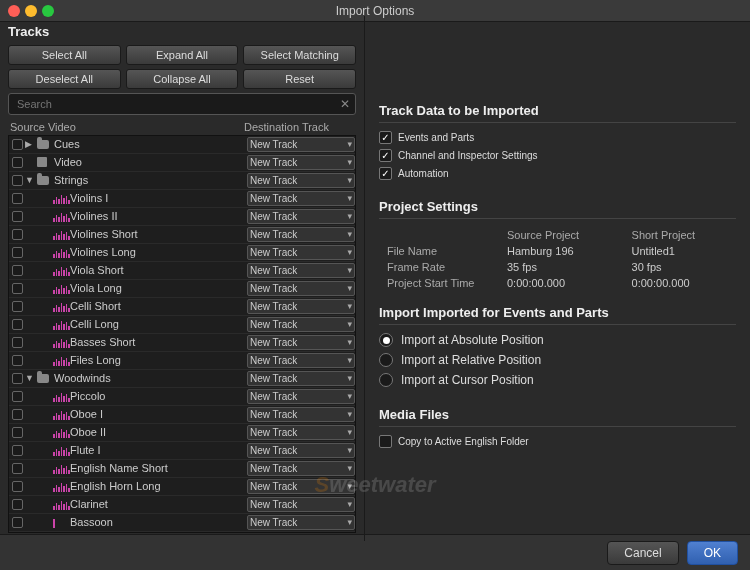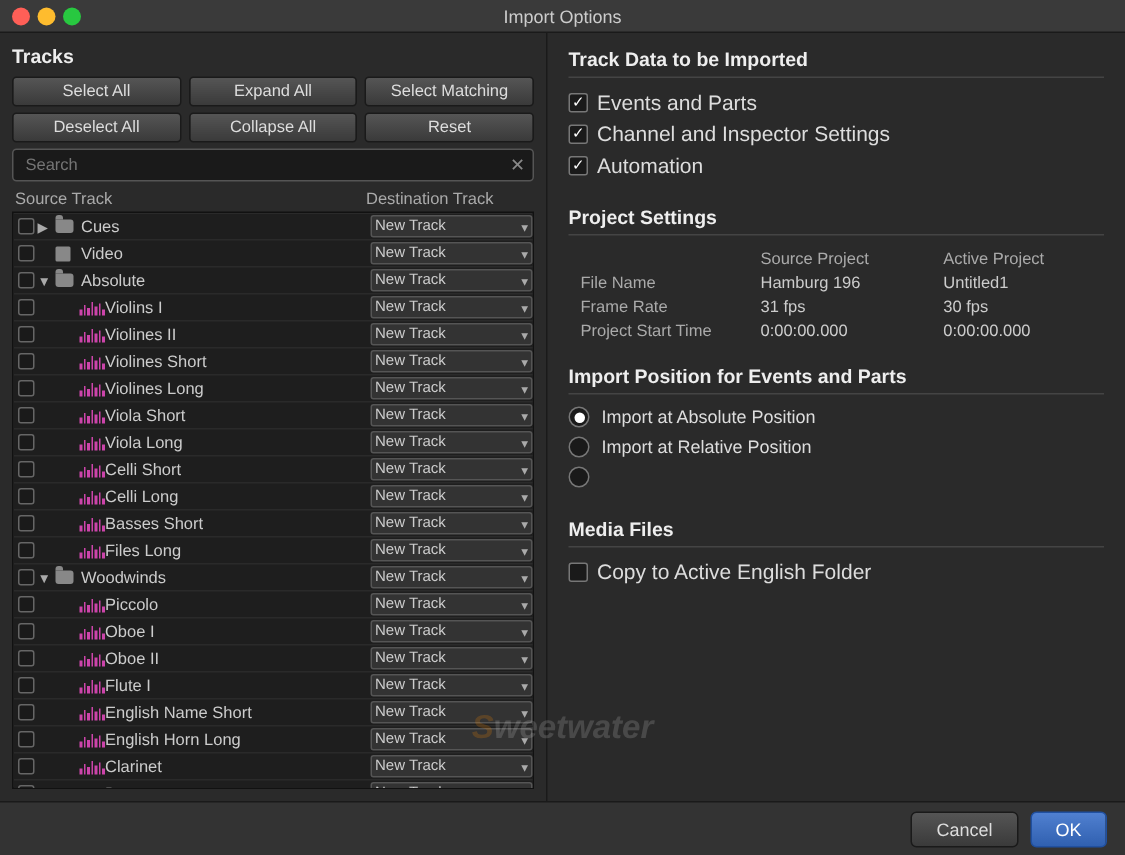--- a/index.html
+++ b/index.html
@@ -35,20 +35,21 @@
     .btn-close { background: #ff5f57; }
     .btn-min { background: #febc2e; }
     .btn-max { background: #28c840; }
     .title-bar-title {
       font-size: 12px;
       color: #ccc;
     }
     .main-container {
       display: flex;
       height: calc(570px - 22px - 36px);
+      align-items: center;
     }
     
     .left-panel {
       width: 365px;
       border-right: 1px solid #1a1a1a;
       display: flex;
       flex-direction: column;
       padding: 8px;
     }
     .section-title {
@@ -154,21 +155,21 @@
       color: #eee;
       margin-bottom: 8px;
       border-bottom: 1px solid #444;
       padding-bottom: 4px;
     }
     .checkbox-row {
       display: flex;
       align-items: center;
       gap: 6px;
       margin-bottom: 5px;
-      font-size: 14px;
+      font-size: 10px;
     }
     .chk {
       width: 13px; height: 13px;
       background: #1a1a1a;
       border: 1px solid #777;
       border-radius: 2px;
       display: flex;
       align-items: center;
       justify-content: center;
       flex-shrink: 0;
@@ -315,21 +316,21 @@
         <button class="btn">Collapse All</button>
         <button class="btn">Reset</button>
       </div>
 
       <div class="search-row">
         <input class="search-input" type="text" placeholder="Search" style="">
         <span class="search-clear">✕</span>
       </div>
 
       <div class="tracks-header">
-        <span class="col-source">Source Track</span>
+        <span class="col-source">Source Video</span>
         <span class="col-dest">Destination Track</span>
       </div>
 
       <div class="tracks-list" id="tracks-list">
 
       <div class="track-row">
             <div style="width: 16px; flex-shrink: 0; display: flex; align-items: center; justify-content: center;">
               <div style="width: 11px; height: 11px; background: rgb(26, 26, 26); border: 1px solid rgb(102, 102, 102); border-radius: 2px;"></div>
             </div>
             <div style="width: 12px; flex-shrink: 0; color: rgb(170, 170, 170); font-size: 9px;">▶</div>
@@ -355,21 +356,21 @@
           <div class="track-row">
             <div style="width: 16px; flex-shrink: 0; display: flex; align-items: center; justify-content: center;">
               <div style="width: 11px; height: 11px; background: rgb(26, 26, 26); border: 1px solid rgb(102, 102, 102); border-radius: 2px;"></div>
             </div>
             <div style="width: 12px; flex-shrink: 0; color: rgb(170, 170, 170); font-size: 9px;">▼</div>
             <div style="width: 14px; height: 14px; flex-shrink: 0; margin-right: 3px; display: flex; align-items: center;">
               <div style="width: 12px; height: 9px; background: rgb(136, 136, 136); border-radius: 0px 2px 2px; position: relative;">
                 <div style="position: absolute; top: -3px; left: 0px; width: 5px; height: 3px; background: rgb(136, 136, 136); border-radius: 2px 2px 0px 0px;"></div>
               </div>
             </div>
-            <div class="track-name">Absolute</div>
+            <div class="track-name">Strings</div>
             <div class="dest-wrap"><select class="dest-select"><option>New Track</option></select></div>
           </div>
           <div class="track-row">
             <div style="width: 16px; flex-shrink: 0; display: flex; align-items: center; justify-content: center;">
               <div style="width: 11px; height: 11px; background: rgb(26, 26, 26); border: 1px solid rgb(102, 102, 102); border-radius: 2px;"></div>
             </div>
             <div style="width: 16px; flex-shrink: 0;"></div>
             <div style="width: 12px; flex-shrink: 0; color: rgb(170, 170, 170); font-size: 9px;"></div>
             <div style="width: 14px; height: 14px; flex-shrink: 0; margin-right: 3px; display: flex; align-items: center;">
               <div style="display: flex; gap: 1px; align-items: flex-end; height: 11px;">
@@ -756,58 +757,59 @@
           </div>
       </div>
 
       <div>
         <div class="right-section-title">Project Settings</div>
         <table class="settings-table">
           <thead>
             <tr>
               <th></th>
               <th>Source Project</th>
-              <th>Active Project</th>
+              <th>Short Project</th>
             </tr>
           </thead>
           <tbody id="settings-tbody">
 
           <tr>
                 <td>File Name</td>
                 <td>Hamburg 196</td>
                 <td>Untitled1</td>
               </tr>
               <tr>
                 <td>Frame Rate</td>
-                <td>31 fps</td>
+                <td>35 fps</td>
                 <td>30 fps</td>
               </tr>
               <tr>
                 <td>Project Start Time</td>
                 <td>0:00:00.000</td>
                 <td>0:00:00.000</td>
               </tr>
             </tbody>
         </table>
       </div>
 
       <div>
-        <div class="right-section-title">Import Position for Events and Parts</div>
+        <div class="right-section-title">Import Imported for Events and Parts</div>
         <div id="radio-options">
 
         <div class="radio-row">
               <div class="radio-btn selected"></div>
               <span>Import at Absolute Position</span>
             </div>
             <div class="radio-row">
               <div class="radio-btn"></div>
               <span>Import at Relative Position</span>
             </div>
             <div class="radio-row">
               <div class="radio-btn"></div>
+              <span>Import at Cursor Position</span>
             </div>
           </div>
       </div>
 
       <div>
         <div class="right-section-title">Media Files</div>
         <div class="checkbox-row">
           <div class="chk"></div>
           <span>Copy to Active English Folder</span>
         </div>

